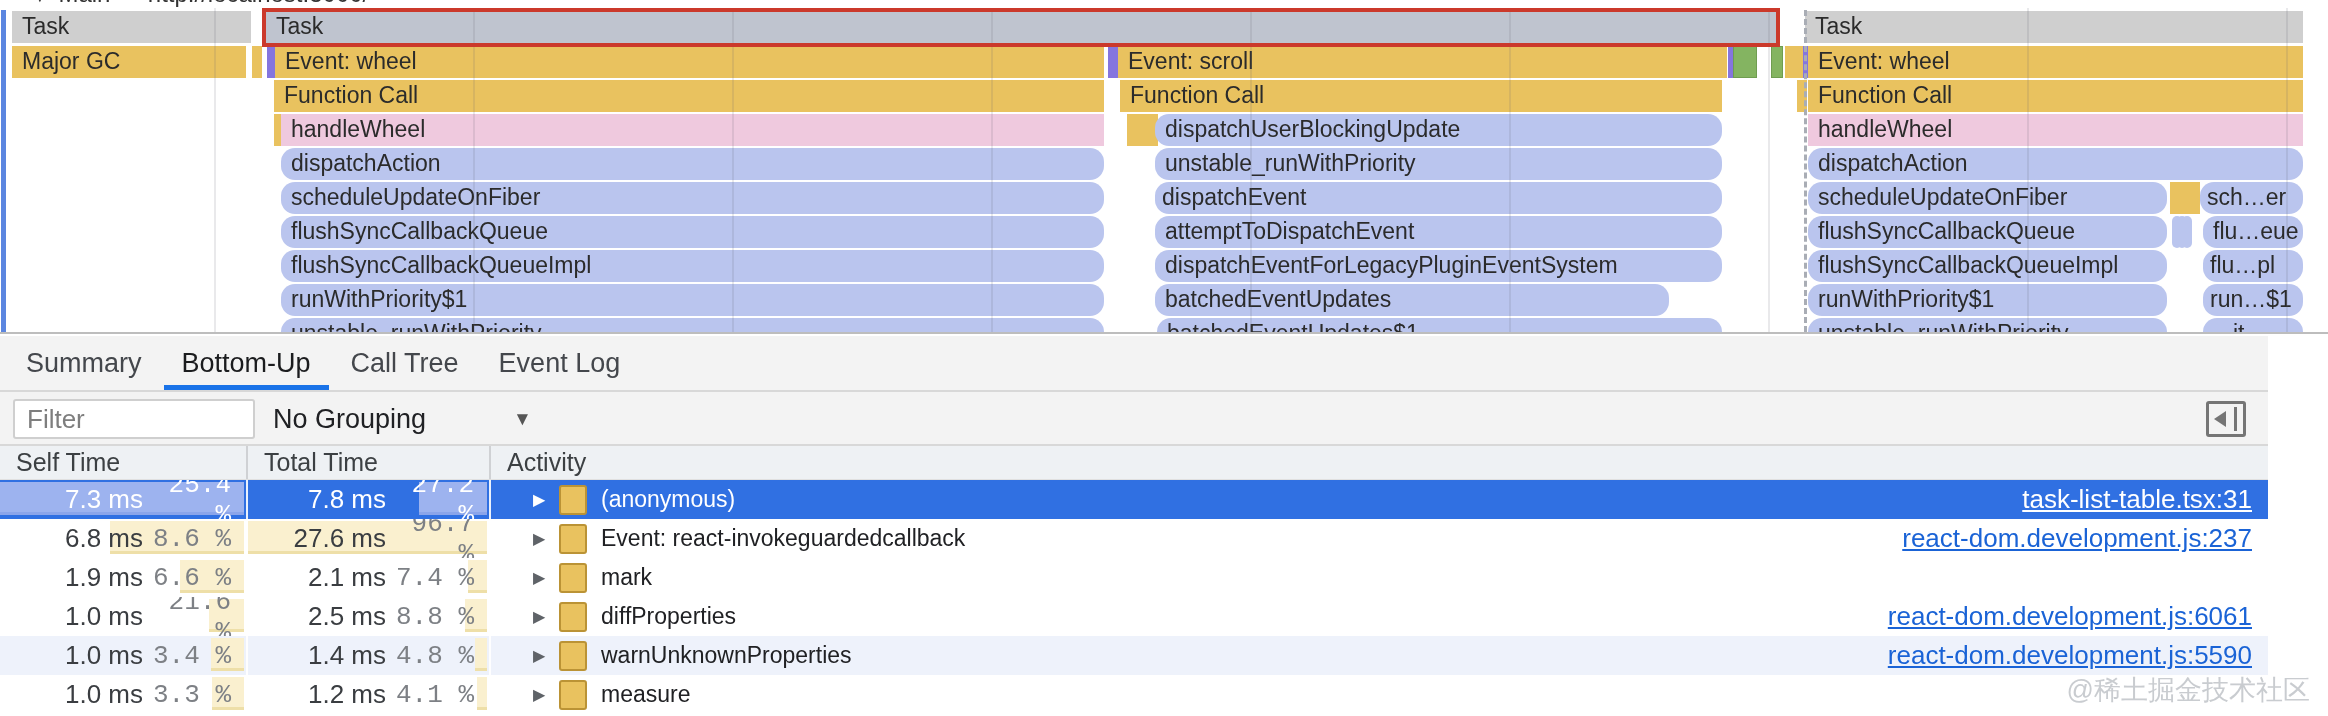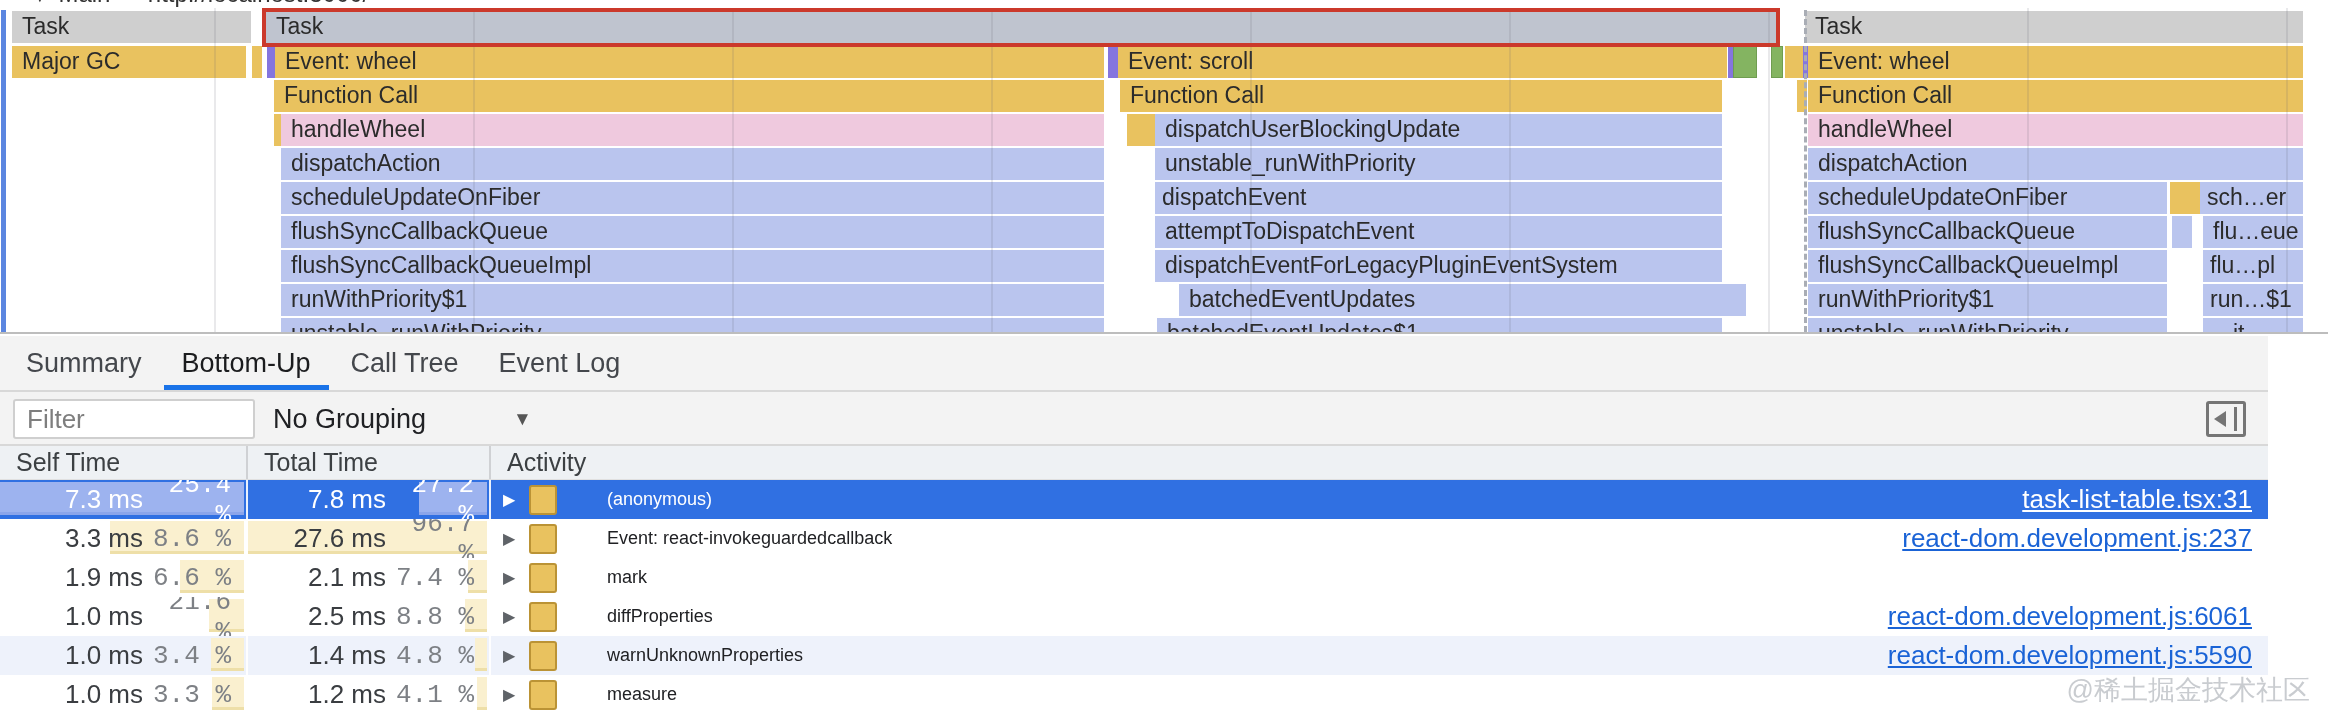--- a/index.html
+++ b/index.html
@@ -11,21 +11,21 @@
   .top-sliver{position:absolute;left:0;top:0;width:100%;height:9px;overflow:hidden;z-index:3;background:#fff;}
   .top-sliver span{position:absolute;left:28px;top:-20px;font-size:24px;color:#333;white-space:nowrap;}
   .track-edge{position:absolute;left:1px;top:10px;width:5px;height:322px;background:#5b86e0;z-index:3;}
   .gridline{position:absolute;top:8px;bottom:0;width:2px;background:rgba(100,100,110,0.14);z-index:4;}
   .fbar{position:absolute;height:32px;line-height:31px;font-size:23px;color:#2b2b2b;padding-left:10px;white-space:nowrap;overflow:hidden;z-index:2;}
   .fbar.small{padding-left:7px;}
   .fbar.gray{background:#cfcfcf;}
   .fbar.grayblue{background:#bfc4cf;}
   .fbar.orange{background:#e9c25f;}
   .fbar.pink{background:#efc9de;}
-  .fbar.lav{background:#bac5ee;}
+  .fbar.lav{background:#bac5ee;border-radius:14px;}
   .fbar.purple{background:#8575de;}
   .fbar.green{background:#84b461;border:1px solid #6f9d50;}
   .sel-task-border{position:absolute;left:262px;top:8px;width:1518px;height:39px;border:4px solid #cb392b;z-index:5;}
   .nav-dash{position:absolute;left:1804px;top:10px;height:322px;width:0;border-left:3px dashed #a9adb5;z-index:6;}
 
   
   .bottom{position:absolute;left:0;top:336px;width:2268px;}
   .tabs{height:56px;background:#f3f3f3;border-bottom:2px solid #d8d8d8;display:flex;align-items:stretch;padding-left:6px;}
   .tab{position:relative;display:flex;align-items:center;padding:0 18px;margin:0 2px;font-size:27px;color:#44474c;cursor:default;}
   .tab.active{color:#1b1c1e;}
@@ -41,34 +41,34 @@
 
   
   .thead{display:flex;height:34px;background:#eef1f4;border-bottom:1px solid #e0e0e0;font-size:25px;color:#3c4043;}
   .th{display:flex;align-items:center;padding-left:16px;border-right:2px solid #cfd1d4;}
   .th.self{width:248px;}
   .th.total{width:243px;}
   .th.activity{flex:1;border-right:none;}
   .trow{display:flex;height:39px;background:#fff;}
   .trow.hover{background:#eef2fb;}
   .trow.selected{background:var(--row-selected-blue);}
-  .cell{position:relative;overflow:hidden;border-right:2px solid rgba(255,255,255,0.9);}
+  .cell{position:relative;overflow:hidden;border-right:2px solid rgba(255,255,255,0.9);padding-left:30px;}
   .cell.self{width:248px;}
   .cell.total{width:243px;}
   .cell.activity{flex:1;border-right:none;display:flex;align-items:center;}
   .numwrap{position:relative;z-index:1;display:flex;justify-content:flex-end;align-items:center;height:100%;padding-right:15px;}
   .ms{font-size:26px;color:#3a3d41;}
   .pct{width:88px;text-align:right;font-size:26px;color:#7d8085;font-family:Liberation Mono, monospace;}
   .trow.selected .ms,.trow.selected .pct{color:#fff;}
   .pbar{position:absolute;right:2px;top:2px;bottom:4px;z-index:0;background:var(--row-bar-yellow);border-bottom:3px solid #eedfa8;}
   .trow.selected .pbar{background:var(--row-bar-blue);border-bottom:3px solid #8ba5ea;}
   .tri{font-size:16px;color:#5f6368;margin-left:12px;width:22px;flex:none;}
   .trow.selected .tri{color:#fff;}
   .swatch{flex:none;width:28px;height:30px;background:#e9c25f;border:2px solid #bb9335;border-radius:3px;margin:0 14px 0 4px;}
-  .act-label{font-size:18px;color:#202124;white-space:nowrap;margin-left:36px;}
+  .act-label{font-size:23px;color:#202124;white-space:nowrap;}
   .trow.selected .act-label{color:#fff;}
   .src-link{margin-left:auto;margin-right:16px;font-size:26px;color:var(--link-blue);text-decoration:underline;white-space:nowrap;}
   .trow.selected .src-link{color:#fff;}
   .watermark{position:absolute;right:18px;top:672px;font-size:27px;color:#c9ccd0;z-index:9;}
 </style>
 </head>
 <body>
 
 <div class="screen">
 
@@ -134,21 +134,21 @@
         <div class="fbar lav" style="left: 1808px; width: 359px; top: 216px;">flushSyncCallbackQueue</div>
         <div class="fbar lav" style="left: 2172px; width: 3px; top: 216px;"></div>
         <div class="fbar lav" style="left: 2177px; width: 3px; top: 216px;"></div>
         <div class="fbar lav" style="left: 2182px; width: 3px; top: 216px;"></div>
         <div class="fbar lav small" style="left: 2203px; width: 100px; top: 216px; padding-left: 10px;">flu…eue</div>
         <div class="fbar lav" style="left: 281px; width: 823px; top: 250px;">flushSyncCallbackQueueImpl</div>
         <div class="fbar lav" style="left: 1155px; width: 567px; top: 250px;">dispatchEventForLegacyPluginEventSystem</div>
         <div class="fbar lav" style="left: 1808px; width: 359px; top: 250px;">flushSyncCallbackQueueImpl</div>
         <div class="fbar lav small" style="left: 2203px; width: 100px; top: 250px;">flu…pl</div>
         <div class="fbar lav" style="left: 281px; width: 823px; top: 284px;">runWithPriority$1</div>
-        <div class="fbar lav" style="left: 1155px; width: 567px; top: 284px; margin-left: 24px;">batchedEventUpdates</div>
+        <div class="fbar lav" style="left: 1155px; width: 514px; top: 284px;">batchedEventUpdates</div>
         <div class="fbar lav" style="left: 1808px; width: 359px; top: 284px;">runWithPriority$1</div>
         <div class="fbar lav small" style="left: 2203px; width: 100px; top: 284px;">run…$1</div>
         <div class="fbar lav" style="left: 281px; width: 823px; top: 318px;">unstable_runWithPriority</div>
         <div class="fbar lav" style="left: 1157px; width: 565px; top: 318px;">batchedEventUpdates$1</div>
         <div class="fbar lav" style="left: 1808px; width: 359px; top: 318px;">unstable_runWithPriority</div>
         <div class="fbar lav small" style="left: 2203px; width: 100px; top: 318px;">…it</div>
       </div>
     <div class="sel-task-border"></div>
     <div class="nav-dash"></div>
   </div>
@@ -196,21 +196,21 @@
             <span class="tri">▶</span>
             <span class="swatch"></span>
             <span class="act-label">(anonymous)</span>
             <a class="src-link">task-list-table.tsx:31</a>
           </div>
         </div>
         <div class="trow">
           <div class="cell self">
             <div class="pbar" style="width: 54.3%;"></div>
             <div class="numwrap">
-              <span class="ms">3.3 ms</span>
+              <span class="ms">6.8 ms</span>
               <span class="pct">8.6 %</span>
             </div>
           </div>
           <div class="cell total">
             <div class="pbar" style="width: 100%;"></div>
             <div class="numwrap">
               <span class="ms">27.6 ms</span>
               <span class="pct">96.7 %</span>
             </div>
           </div>

